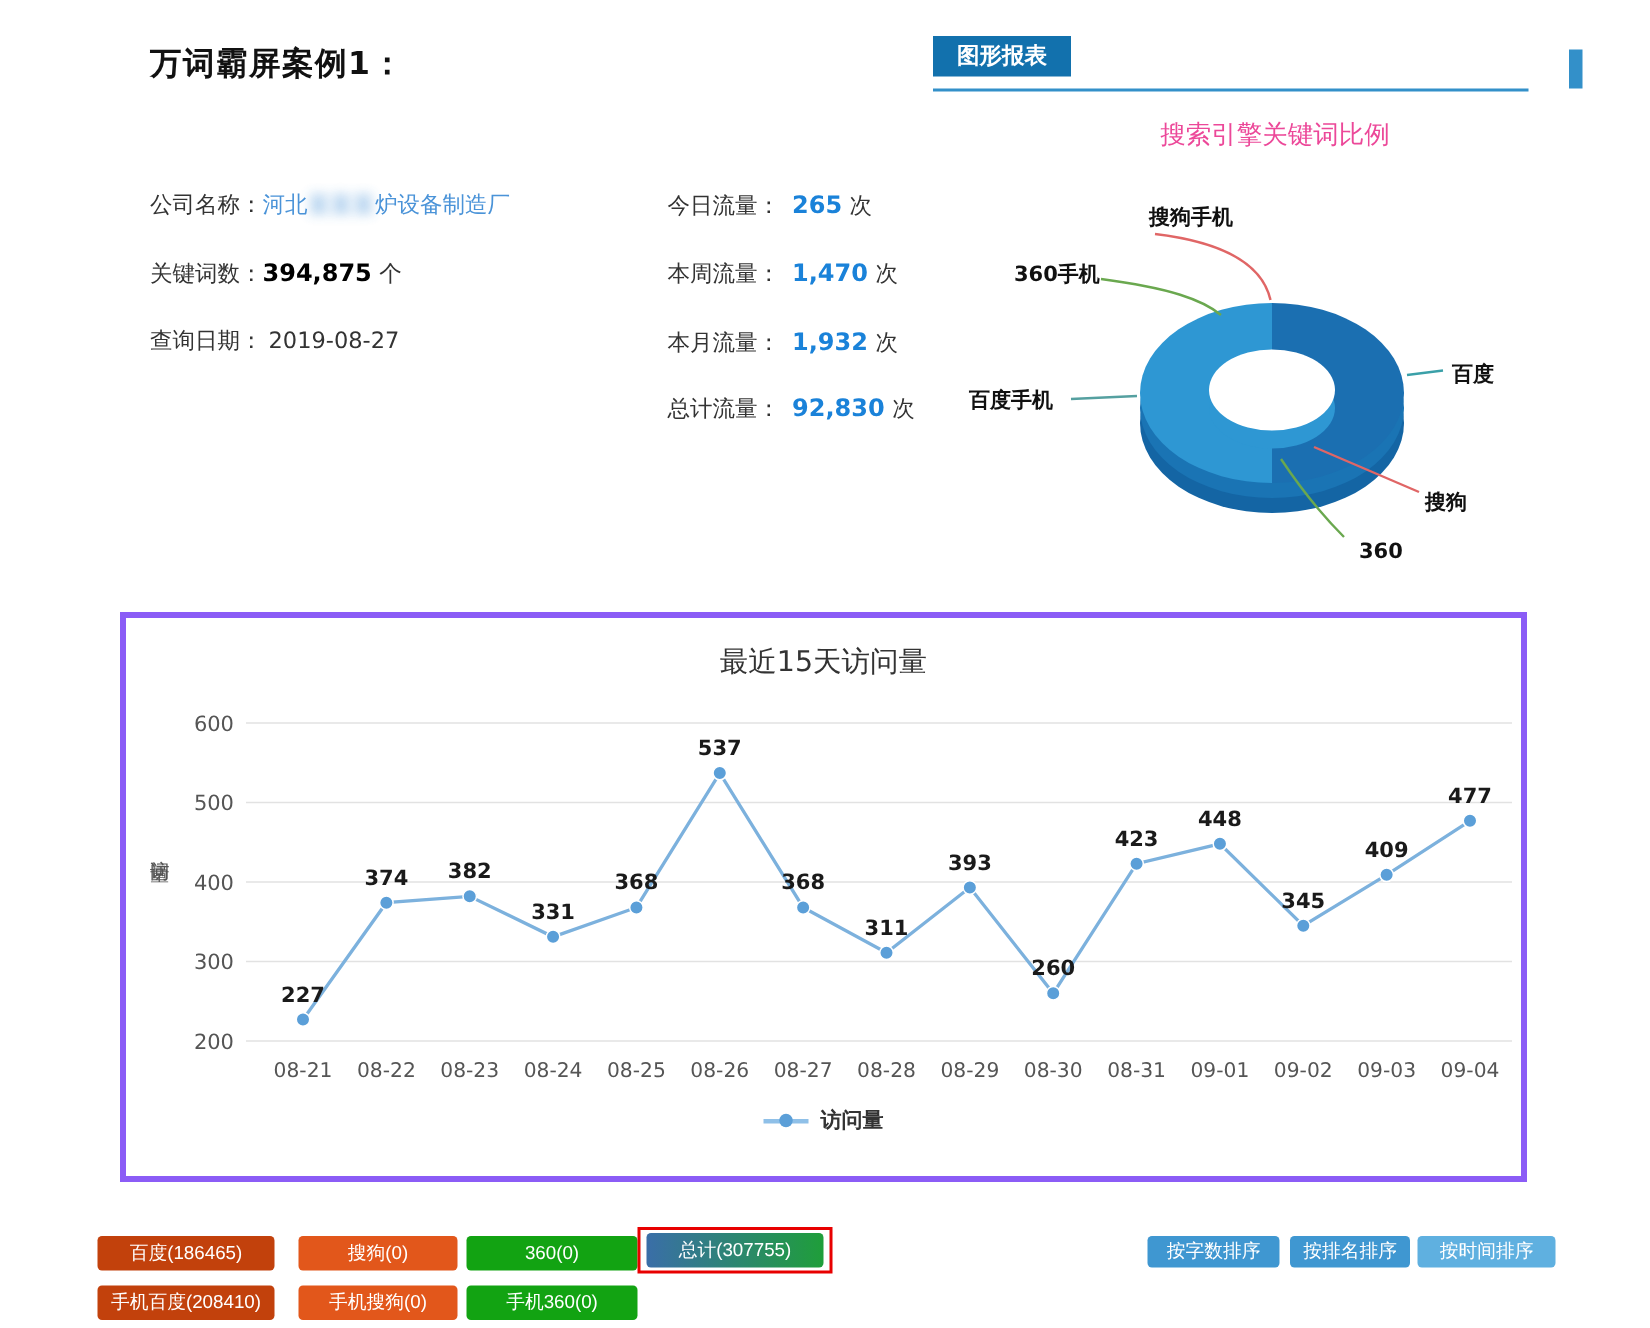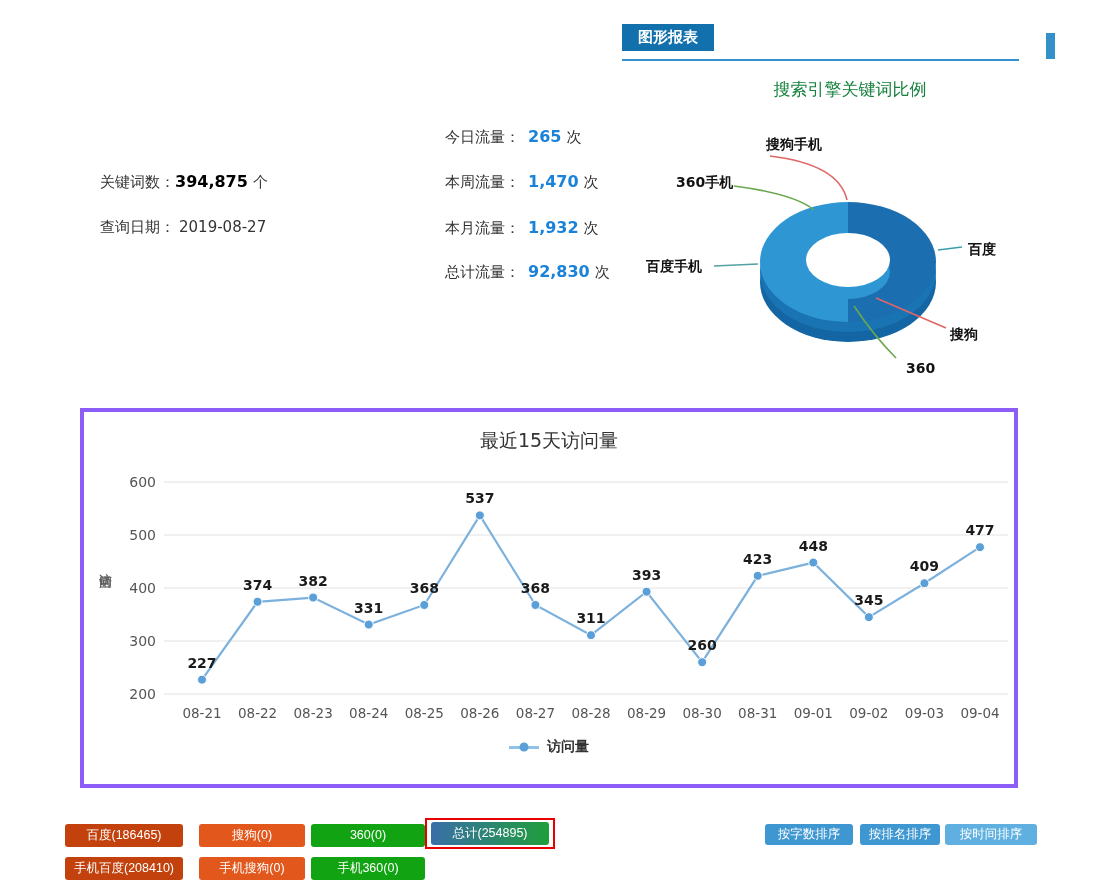--- a/index.html
+++ b/index.html
@@ -19,21 +19,21 @@
   .plain-value { color:#333; margin-left:4px; }
   .url-link { color:#2a7fd0; text-decoration:underline; cursor:pointer; }
   .traffic-label { color:#333; }
   .traffic-value { color:#1a82d9; font-weight:bold; font-size:16px; margin-left:8px; }
 
   
   .report-tab { left:622px; top:24px; width:92px; height:27px; background:#1271ad; color:#fff;
                 font-size:15px; font-weight:bold; text-align:center; line-height:27px; cursor:pointer; }
   .tab-underline { left:622px; top:59px; width:397px; height:2px; background:#3390c9; }
   .scroll-thumb { left:1046px; top:33px; width:9px; height:26px; background:#3390c9; cursor:pointer; }
-  .pie-title { left:660px; top:78px; width:380px; text-align:center; font-size:17px; color:#15803d; }
+  .pie-title { left:660px; top:78px; width:380px; text-align:center; font-size:17px; color:#ec4899; }
   .pie-wrap { left:630px; top:100px; width:460px; height:300px; }
   .pie-callout { position:absolute; font-size:14px; font-weight:bold; color:#111; white-space:nowrap; }
 
   
   .chart-box { left:80px; top:408px; width:938px; height:380px; border:4px solid #8b5cf6; background:#fff; }
   .chart-title { position:absolute; top:16px; left:0; width:100%; text-align:center; font-size:19px; color:#333; }
   .y-axis-label { position:absolute; left:12px; top:150px; writing-mode:vertical-rl; font-size:13px; color:#555; letter-spacing:2px; }
   #visits-chart { position:absolute; left:0; top:40px; }
   svg text { font-family:"DejaVu Sans","Liberation Sans",sans-serif; }
   .legend { position:absolute; top:326px; left:0; width:100%; display:flex; justify-content:center; align-items:center; gap:8px; }
@@ -53,21 +53,25 @@
   .total-highlight .btn { left:4px; top:2px; width:118px; }
   .sort-btn { height:21px; line-height:21px; font-size:12.5px; border-radius:3px; }
   .sort-blue { background:#3f97d1; }
   .sort-light { background:#5fb0e0; }
 </style>
 </head>
 <body>
 
 <div id="app">
 
-
+  <div class="abs page-title">万词霸屏案例1：</div>
+
+  <div class="abs info-row" style="left:100px; top:127px;">
+    <span class="info-label">公司名称：</span><span class="company-value"><span>河北</span><span class="censored">某某某</span><span>炉设备制造厂</span></span>
+  </div>
 
   <div class="abs info-row" style="left:100px; top:172px;">
     <span class="info-label">关键词数：</span><span class="kw-value">394,875</span><span class="unit">个</span>
   </div>
 
   <div class="abs info-row" style="left:100px; top:218px;">
     <span class="info-label">查询日期：</span><span class="plain-value">2019-08-27</span>
   </div>
 
 
@@ -183,21 +187,21 @@
           <span class="dot"></span>
         </span>
       <span class="legend-text">访问量</span>
     </div>
   </div>
 
   <button class="btn btn-blue" style="left:65px;  top:824px; width:118px;">百度(186465)</button>
   <button class="btn btn-orange" style="left:199px; top:824px; width:106px;">搜狗(0)</button>
   <button class="btn btn-green" style="left:311px; top:824px; width:114px;">360(0)</button>
   <div class="total-highlight">
-    <button class="btn btn-total">总计(254895)</button>
+    <button class="btn btn-total">总计(307755)</button>
   </div>
 
   <button class="btn btn-blue" style="left:65px;  top:857px; width:118px;">手机百度(208410)</button>
   <button class="btn btn-orange" style="left:199px; top:857px; width:106px;">手机搜狗(0)</button>
   <button class="btn btn-green" style="left:311px; top:857px; width:114px;">手机360(0)</button>
 
   <button class="btn sort-btn sort-blue" style="left:765px; top:824px; width:88px;">按字数排序</button>
   <button class="btn sort-btn sort-blue" style="left:860px; top:824px; width:80px;">按排名排序</button>
   <button class="btn sort-btn sort-light" style="left:945px; top:824px; width:92px;">按时间排序</button>
 

